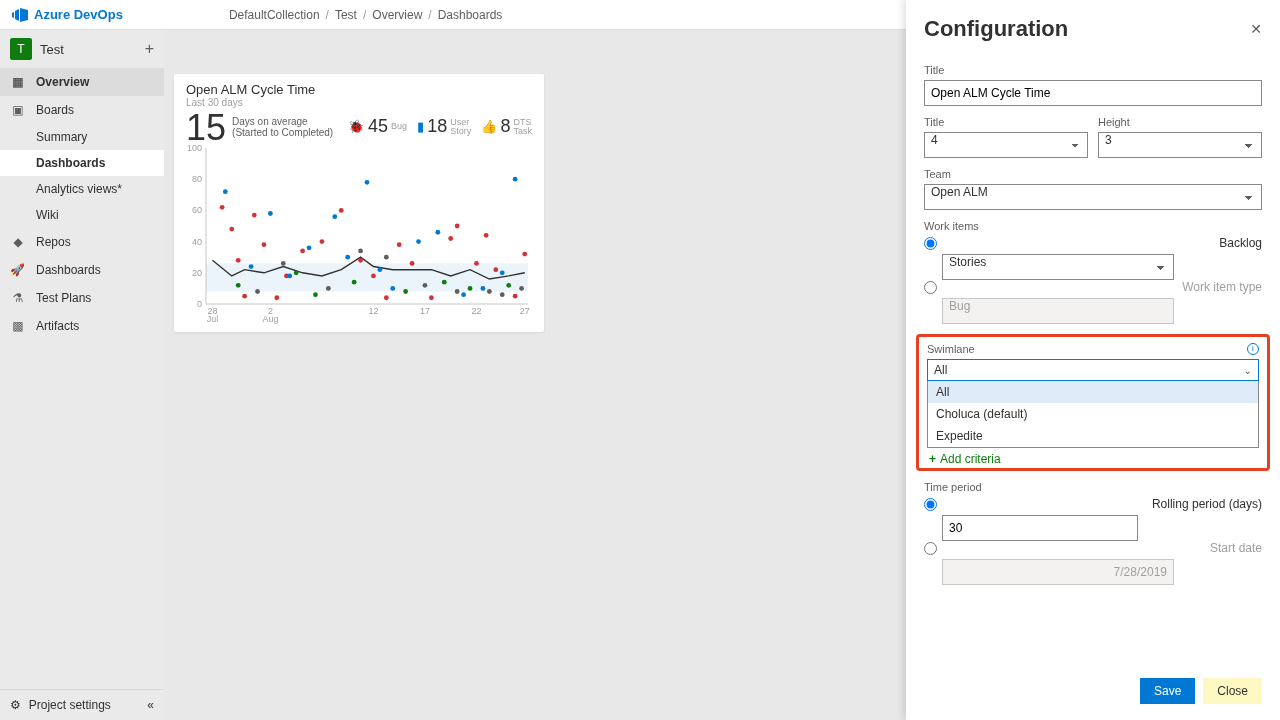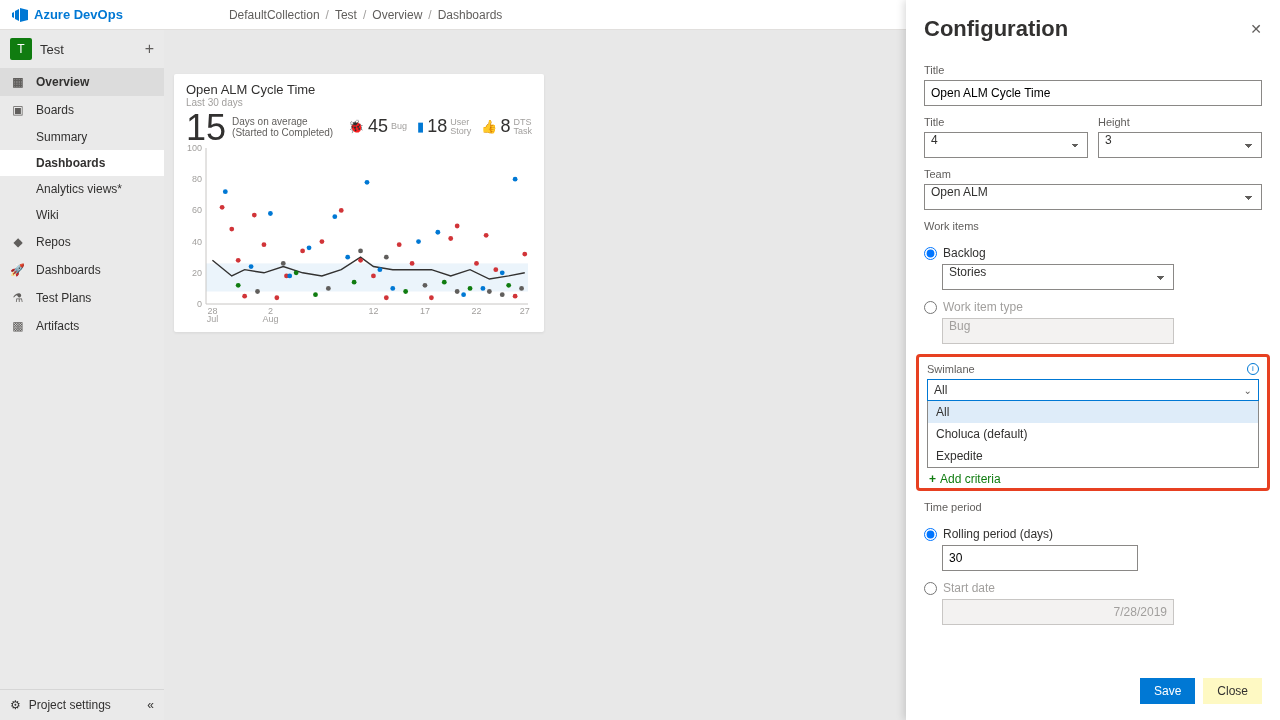--- a/index.html
+++ b/index.html
@@ -48,21 +48,21 @@
 .panel { position: absolute; top: 0; right: 0; bottom: 0; width: 374px; background: #fff; box-shadow: -2px 0 8px rgba(0,0,0,0.15); padding: 16px 18px; display: flex; flex-direction: column; }
 .panel-header { display: flex; align-items: center; justify-content: space-between; margin-bottom: 12px; }
 .panel-header h2 { font-size: 22px; font-weight: 600; }
 .panel-header .close { cursor: pointer; color: #605e5c; font-size: 14px; }
 .field-label { font-size: 11px; color: #605e5c; margin-bottom: 4px; margin-top: 10px; display: block; }
 .text-input, .select { width: 100%; height: 26px; border: 1px solid #8a8886; padding: 0 6px; font-size: 12px; background: #fff; }
 .select { appearance: none; background-image: linear-gradient(45deg, transparent 50%, #605e5c 50%), linear-gradient(135deg, #605e5c 50%, transparent 50%); background-position: calc(100% - 12px) 11px, calc(100% - 8px) 11px; background-size: 4px 4px, 4px 4px; background-repeat: no-repeat; }
 .select.disabled, .text-input.disabled { background: #f3f2f1; border-color: #c8c6c4; color: #a19f9d; }
 .row2 { display: flex; gap: 10px; }
 .row2 > div { flex: 1; }
-.radio-row { display: flex; align-items: center; gap: 6px; font-size: 12px; margin-top: 10px; }
+.radio-row { display: flex; align-items: center; gap: 6px; font-size: 12px; margin-top: 0; justify-content: space-between; }
 .radio-row input { margin: 0; }
 .indent-field { margin-left: 18px; margin-top: 4px; }
 .swimlane-box { position: relative; border: 3px solid #e74021; border-radius: 4px; padding: 6px 8px 2px 8px; margin-top: 10px; margin-left: -8px; margin-right: -8px; }
 .swimlane-box .info-icon { position: absolute; top: 6px; right: 8px; width: 12px; height: 12px; border: 1px solid #0078d4; border-radius: 50%; color: #0078d4; font-size: 8px; text-align: center; line-height: 10px; }
 .swimlane-select { width: 100%; height: 22px; border: 1px solid #0078d4; padding: 0 6px; font-size: 12px; display: flex; align-items: center; justify-content: space-between; background: #fff; }
 .dropdown-list { border: 1px solid #8a8886; border-top: none; background: #fff; }
 .dropdown-item { padding: 4px 8px; font-size: 12px; cursor: pointer; }
 .dropdown-item.sel { background: #deecf9; }
 .add-criteria { display: flex; align-items: center; gap: 4px; font-size: 12px; color: #107c10; margin-top: 4px; margin-left: 2px; cursor: pointer; }
 .add-criteria .pl { font-weight: 700; }

